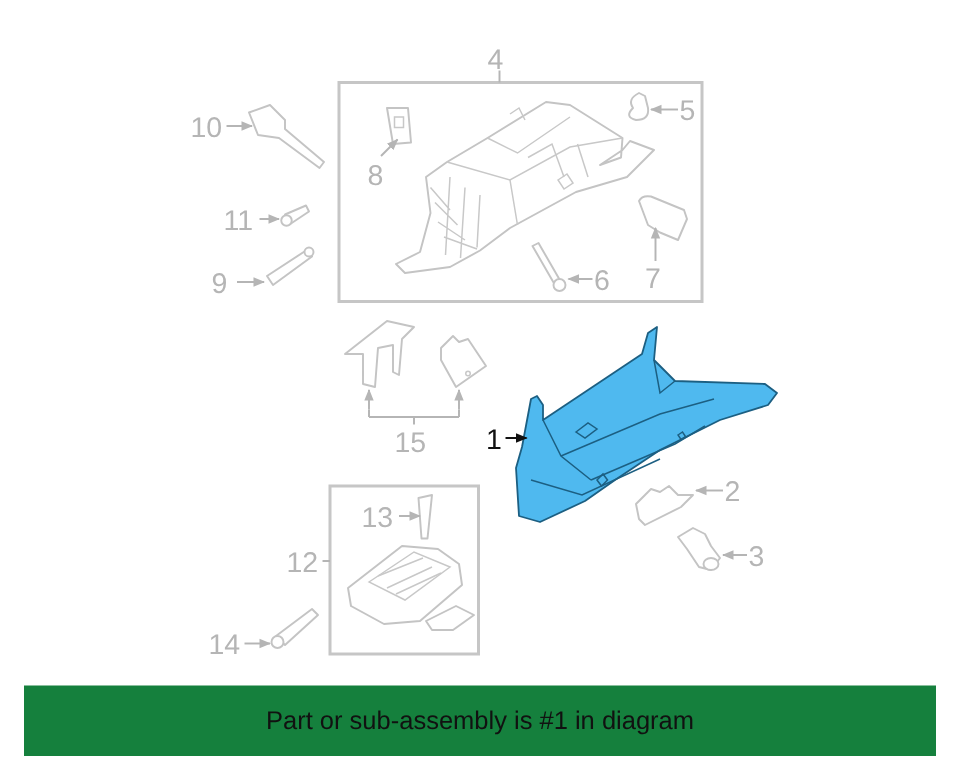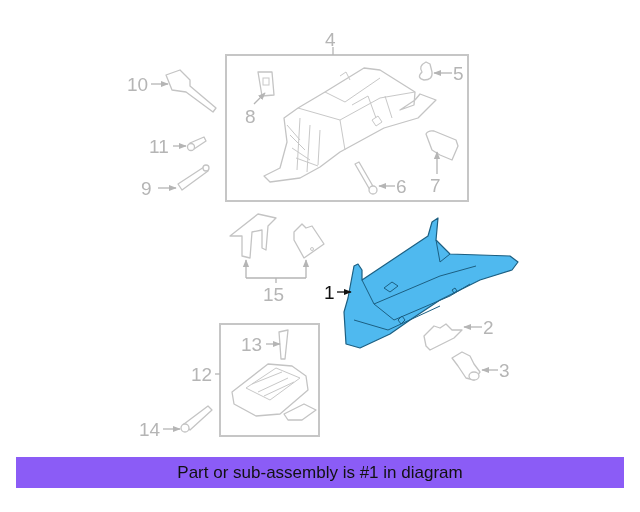--- a/index.html
+++ b/index.html
@@ -6,21 +6,21 @@
   body { width: 640px; height: 512px; position: relative; overflow: hidden; font-family: "Liberation Sans", sans-serif; }
   #diagram { position: absolute; left: 0; top: 0; width: 640px; height: 450px; }
   .callout { font-family: "Liberation Sans", sans-serif; font-size: 19px; fill: #b5b5b5; }
   .callout-main { fill: #111111; }
   .part { fill: #ffffff; stroke: #c4c4c4; stroke-width: 1.3; stroke-linejoin: round; }
   .detail { fill: none; stroke: #c8c8c8; stroke-width: 1; }
   .leader { stroke: #b5b5b5; stroke-width: 1.3; fill: none; }
   .group-box { fill: none; stroke: #c6c6c6; stroke-width: 2; }
   .hl { fill: #4fb9ef; stroke: #1c5f82; stroke-width: 1.2; stroke-linejoin: round; }
   .hl-line { fill: none; stroke: #1c5f82; stroke-width: 1; }
-  #banner { position: absolute; left: 16px; top: 457px; width: 608px; height: 31px; background: #8b5cf6; display: flex; flex-direction: column; align-items: center; justify-content: center; }
+  #banner { position: absolute; left: 16px; top: 457px; width: 608px; height: 47px; background: #15803d; display: flex; flex-direction: column; align-items: center; justify-content: center; }
   #banner span { font-family: "Liberation Sans", sans-serif; font-size: 17px; line-height: 20px; color: #111111; white-space: nowrap; }
 </style>
 </head>
 <body>
 
 <svg id="diagram" viewBox="0 0 640 450" xmlns="http://www.w3.org/2000/svg">
   <defs>
     <marker id="ah" viewBox="0 0 10 10" refX="9" refY="5" markerWidth="6" markerHeight="6" orient="auto-start-reverse">
       <path d="M0,1 L10,5 L0,9 z" fill="#b5b5b5"></path>
     </marker>

